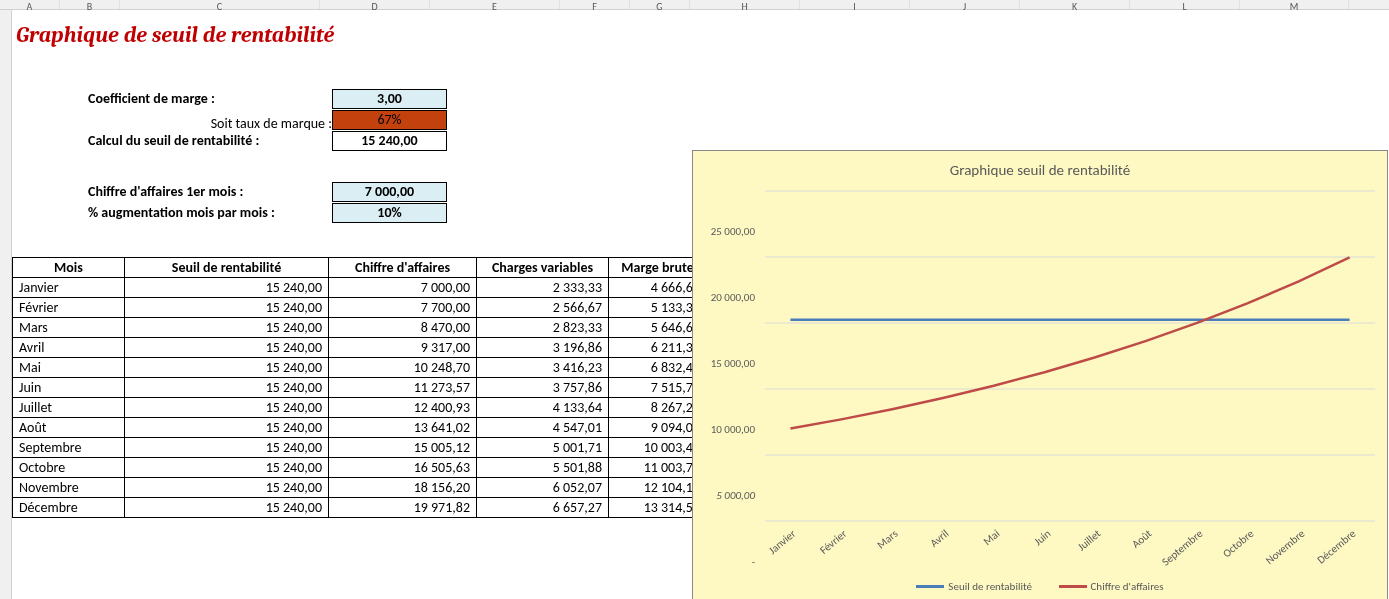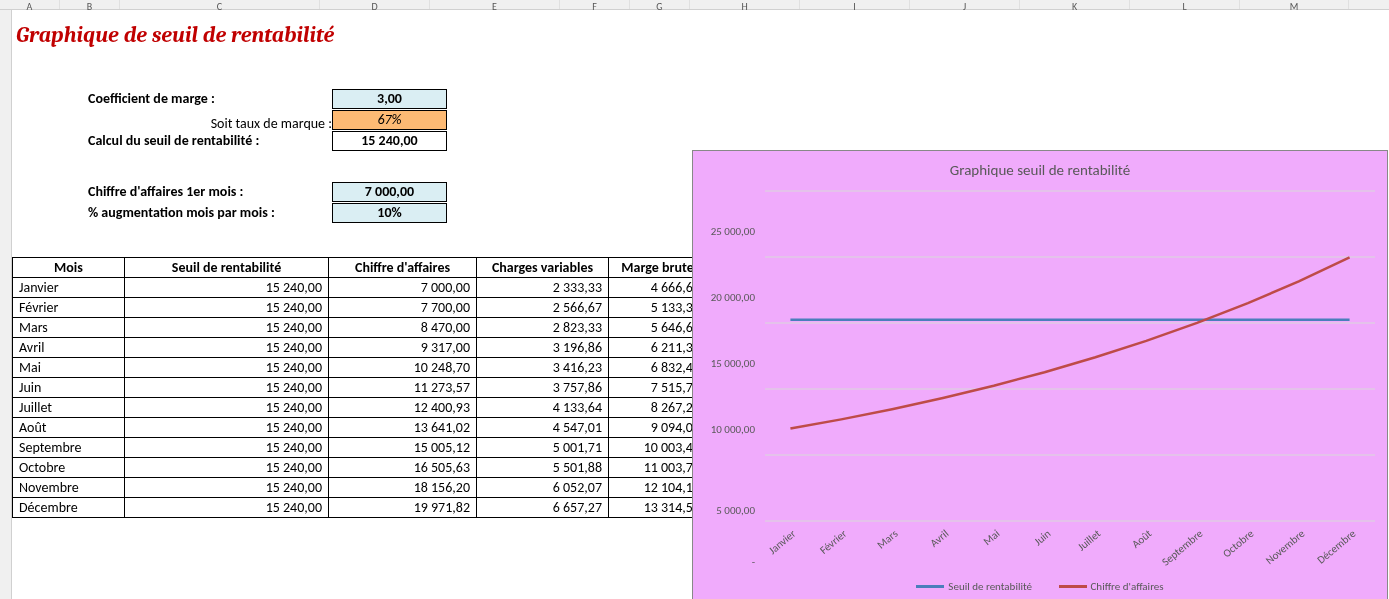--- a/index.html
+++ b/index.html
@@ -67,21 +67,21 @@
   .param-cell {
     width: 115px;
     height: 20px;
     border: 1px solid #000;
     text-align: center;
     font-weight: bold;
     font-size: 14px;
     line-height: 18px;
     background: #daeef3;
   }
-  .param-cell.nobold { font-weight: normal; background: #fdba74; font-style: italic; }
+  .param-cell.nobold { font-weight: normal; background: #c2410c; }
   .spacer { height: 30px; }
 
   table.data {
     border-collapse: collapse;
     margin-top: 34px;
     margin-left: 0;
   }
   table.data th, table.data td {
     border: 1px solid #000;
     padding: 1px 6px;
@@ -102,21 +102,21 @@
   .col-cv { width: 132px; }
   .col-mb { width: 98px; }
 
   .chart-container {
     position: absolute;
     top: 140px;
     left: 680px;
     width: 696px;
     height: 450px;
     border: 1px solid #888;
-    background: #f0abfc;
+    background: #fef9c3;
   }
   .chart-title {
     text-align: center;
     font-size: 15px;
     color: #595959;
     margin-top: 10px;
     font-family: Calibri, Arial, sans-serif;
   }
   .plot-area {
     position: absolute;
@@ -331,21 +331,21 @@
           <td class="num">6 657,27</td>
           <td class="num">13 314,54</td>
         </tr>
       </tbody>
   </table>
 
   <div class="chart-container">
     <div class="chart-title">Graphique seuil de rentabilité</div>
     <div class="y-labels" id="ylabels">
         <span style="top: 330px;">-</span>
-        <span style="top: 279px;">5 000,00</span>
+        <span style="top: 264px; font-style: italic;">5 000,00</span>
         <span style="top: 198px;">10 000,00</span>
         <span style="top: 132px;">15 000,00</span>
         <span style="top: 66px;">20 000,00</span>
         <span style="top: 0px;">25 000,00</span>
       </div>
     <div class="plot-area">
       <svg class="plot" id="plotsvg" viewBox="0 0 610 330" preserveAspectRatio="none">
           <line x1="0" x2="610" y1="330" y2="330" stroke="#d9d9d9" stroke-width="1"></line>
           <line x1="0" x2="610" y1="264" y2="264" stroke="#d9d9d9" stroke-width="1"></line>
           <line x1="0" x2="610" y1="198" y2="198" stroke="#d9d9d9" stroke-width="1"></line>

